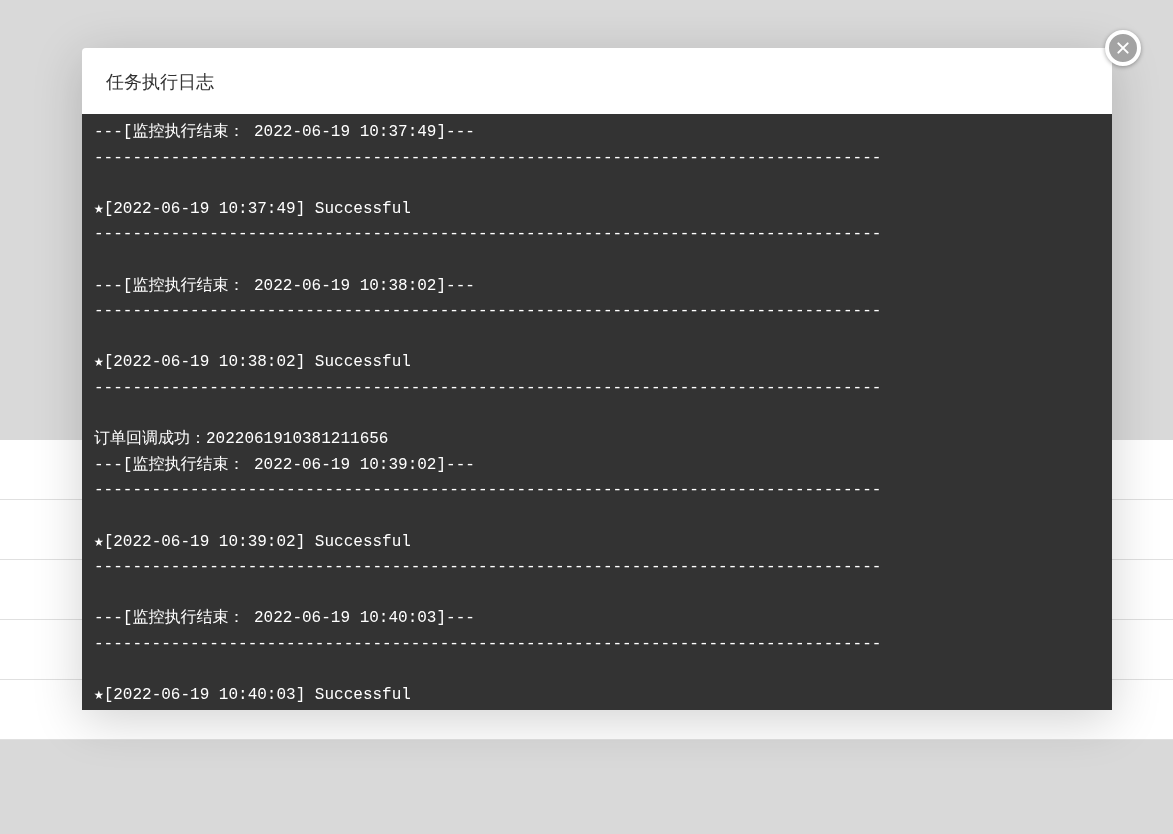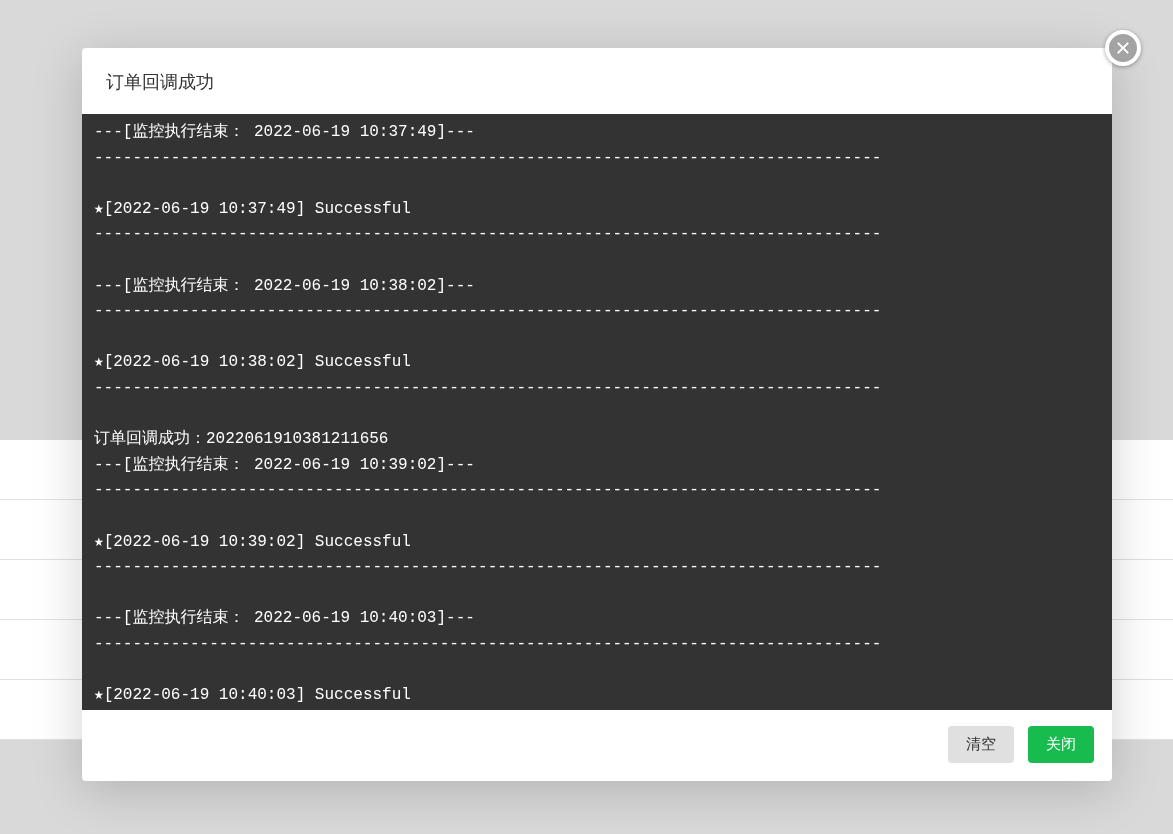--- a/index.html
+++ b/index.html
@@ -108,21 +108,21 @@
   <div class="bg-row"></div>
   <div class="bg-row"></div>
   <div class="bg-row"></div>
   <div class="bg-row"></div>
   <div class="bg-row"></div>
 </div>
 
 <div class="overlay"></div>
 
 <div class="modal">
-  <div class="modal-header">订单回调成功</div>
+  <div class="modal-header">任务执行日志</div>
 
   <div class="log-wrap">
     <pre class="log-box" id="log-box">---[监控执行结束： 2022-06-19 10:37:49]---
 ----------------------------------------------------------------------------------
 
 ★[2022-06-19 10:37:49] Successful
 ----------------------------------------------------------------------------------
 
 ---[监控执行结束： 2022-06-19 10:38:02]---
 ----------------------------------------------------------------------------------
@@ -138,24 +138,20 @@
 ----------------------------------------------------------------------------------
 
 ---[监控执行结束： 2022-06-19 10:40:03]---
 ----------------------------------------------------------------------------------
 
 ★[2022-06-19 10:40:03] Successful
 ----------------------------------------------------------------------------------
 </pre>
   </div>
 
-  <div class="modal-footer">
-    <button class="btn btn-default">清空</button>
-    <button class="btn btn-primary">关闭</button>
-  </div>
 </div>
 
 <div class="close-circle">
   <svg viewBox="0 0 24 24" fill="none" stroke="#ffffff" stroke-width="3" stroke-linecap="round">
     <line x1="5" y1="5" x2="19" y2="19"></line>
     <line x1="19" y1="5" x2="5" y2="19"></line>
   </svg>
 </div>
 
 </body></html>

